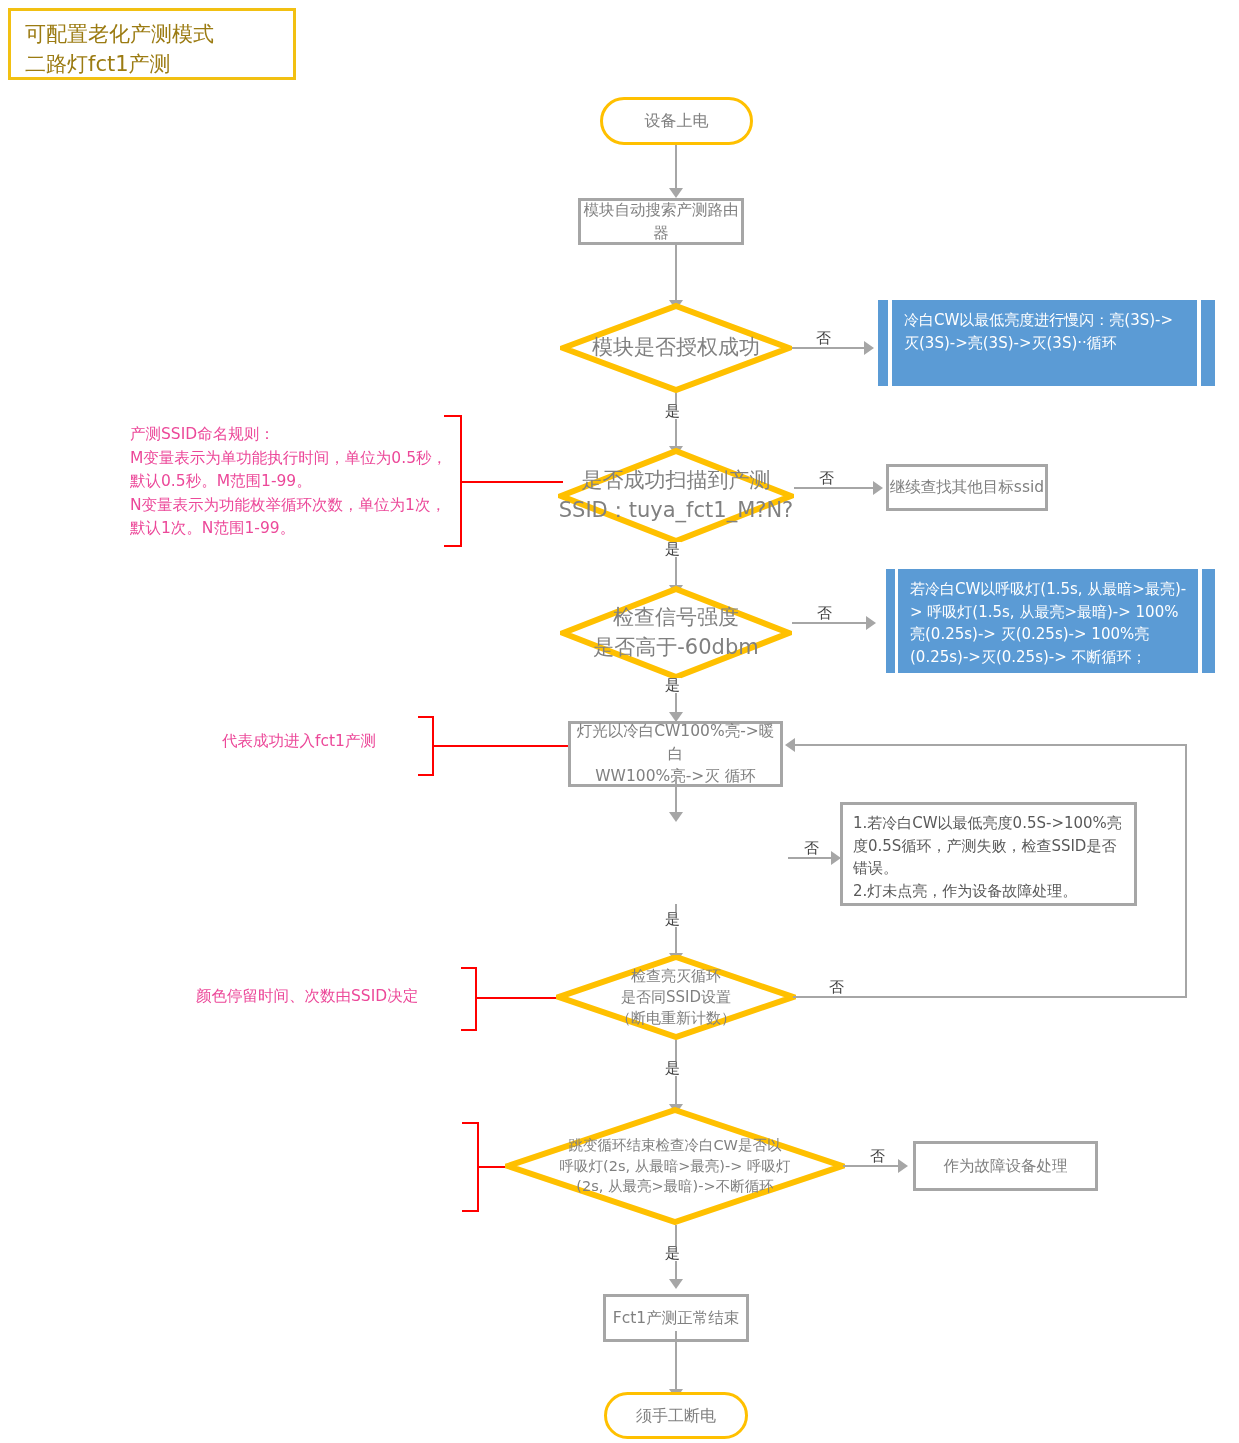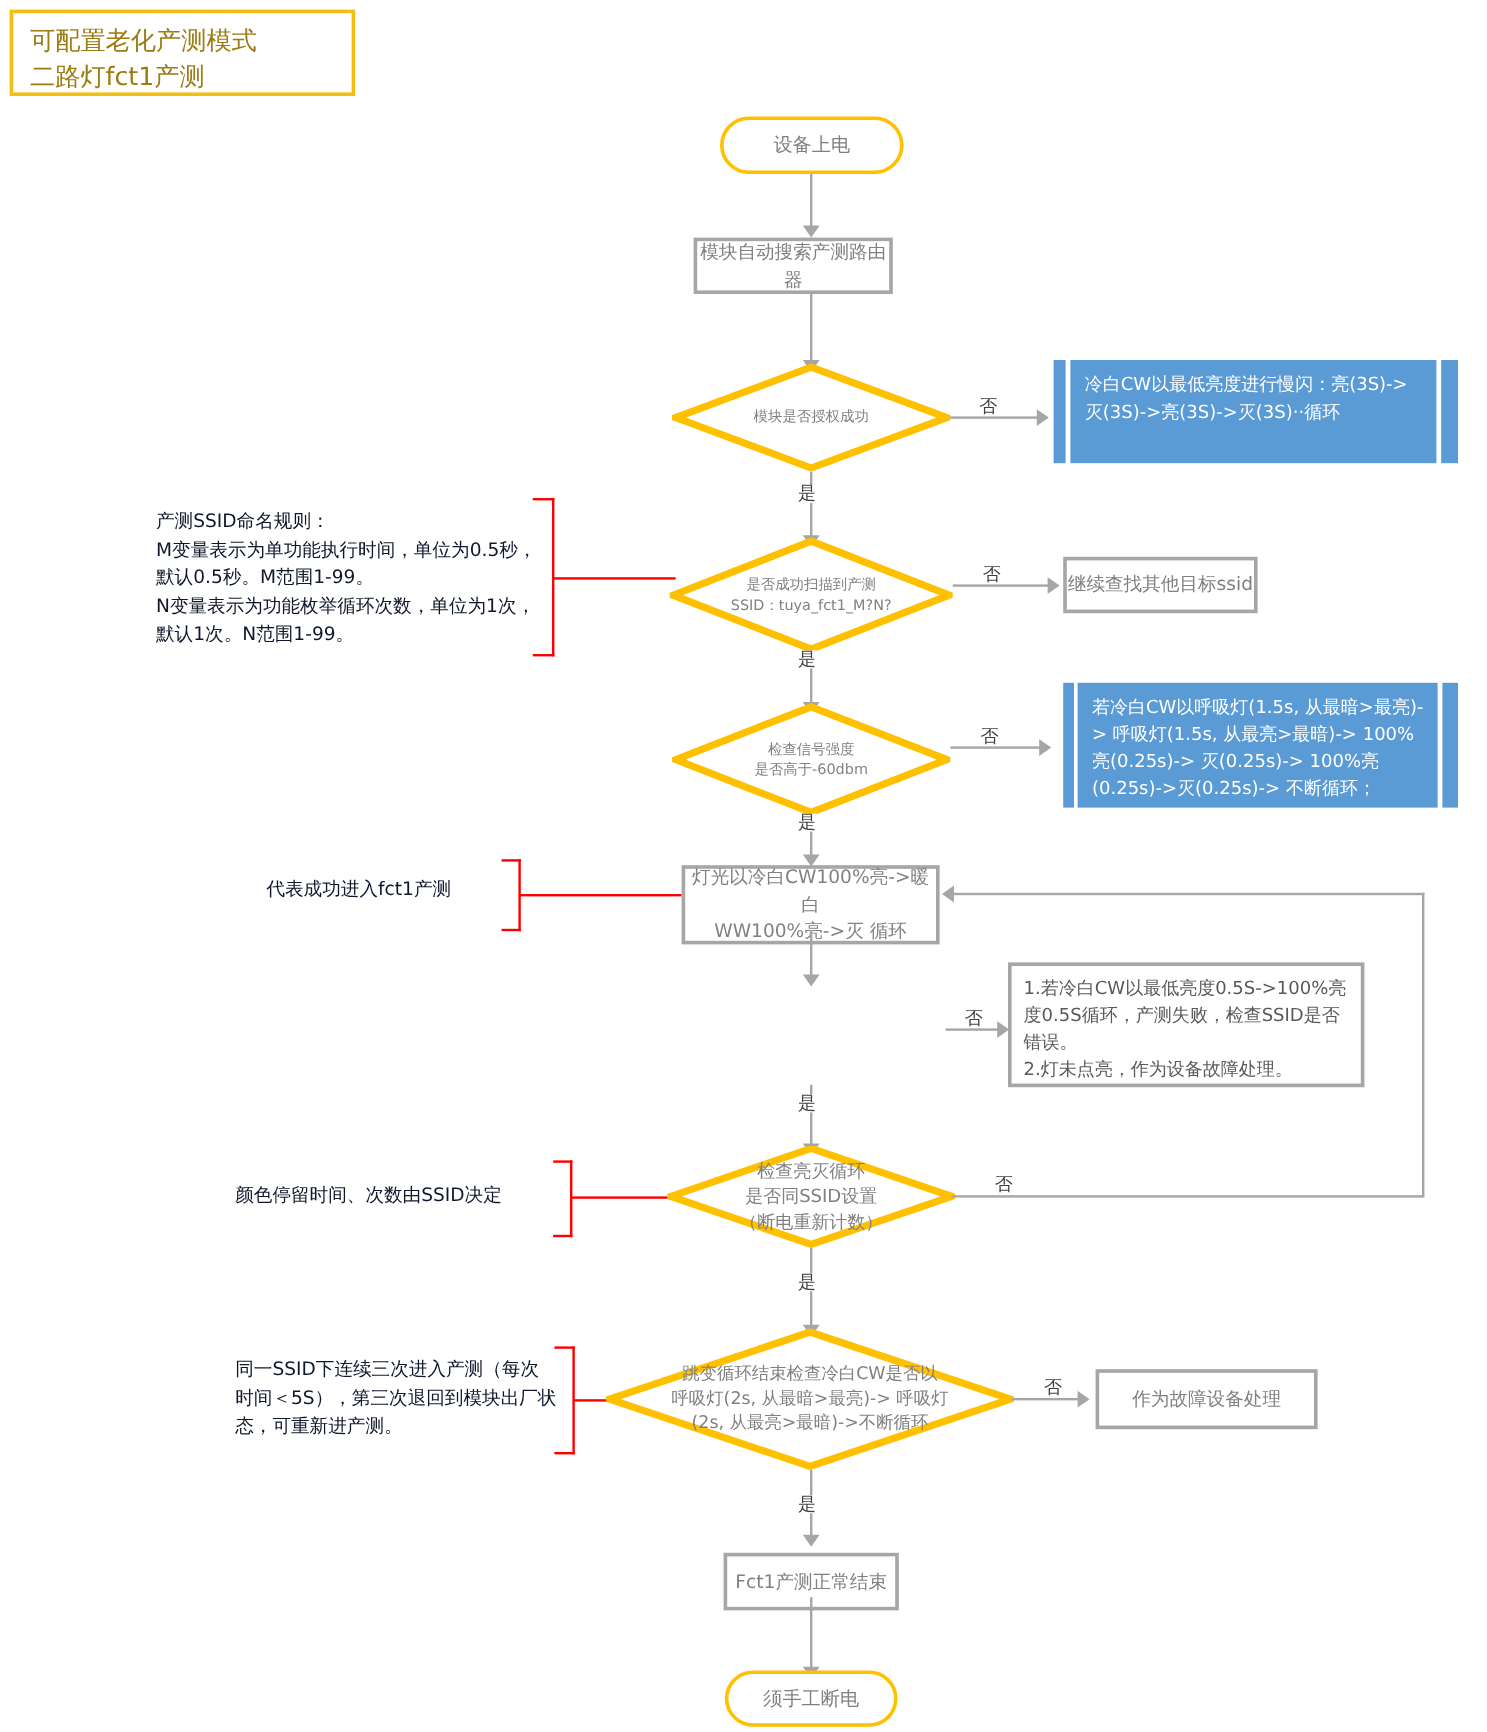--- a/index.html
+++ b/index.html
@@ -51,21 +51,21 @@
   .diamond-wrap{
     
   }
   .diamond-wrap svg{position:absolute;left:0;top:0;}
   .diamond-label{
     position:absolute;
     left:0;top:0;right:0;bottom:0;
     display:flex;align-items:center;justify-content:center;
     text-align:center;
     color:#808080;
-    font-size:12px;
+    font-size:21px;
     line-height:1.42;
     white-space:pre-line;
     pointer-events:none;
   }
 
   
   .note-blue{
     background:#5B9BD5;
     color:#ffffff;
     font-size:15px;
@@ -80,21 +80,21 @@
     color:#595959;
     font-size:15px;
     line-height:1.5;
     padding:7px 10px;
     text-align:left;
     white-space:pre-line;
   }
 
   
   .red-note{
-    color:#0f172a;
+    color:#ec4899;
     font-size:15.5px;
     line-height:1.52;
     white-space:pre-line;
     text-align:left;
   }
 
   
   .vline{background:#A6A6A6;width:2px;}
   .hline{background:#A6A6A6;height:2px;}
   .redline{background:#FF0000;height:2px;}
@@ -247,21 +247,20 @@
   <div class="abs hline" style="left:793px; top:996px; width:394px; height:2px;"></div>
   <div class="abs edge-label" style="left:828px; top:980px;">否</div>
   <div class="abs vline" style="left:1185px; top:744px; width:2px; height:253px;"></div>
   <div class="abs hline" style="left:795px; top:744px; width:392px; height:2px;"></div>
   <div class="abs arrow-left" style="left:785px; top:738px;"></div>
 
   <div class="abs vline" style="left:675px; top:1040px; width:2px; height:68px;"></div>
   <div class="abs edge-label" style="left:664px; top:1061px;">是</div>
   <div class="abs arrow-down" style="left:669px; top:1104px;"></div>
 
-  <div class="abs red-note" style="left:196px; top:1130px; width:268px;">同一SSID下连续三次进入产测（每次时间＜5S），第三次退回到模块出厂状态，可重新进产测。</div>
   <div class="abs redbracket" style="left:462px; top:1122px; width:17px; height:90px;"></div>
   <div class="abs redline" style="left:478px; top:1166px; width:45px; height:2px;"></div>
 
   <div class="abs diamond-wrap" style="left:505px; top:1107px; width:340px; height:118px;">
     <svg width="340" height="118" viewBox="0 0 340 118">
       <polygon points="170,3 337,59 170,115 3,59" fill="#ffffff" stroke="#FFC000" stroke-width="6"></polygon>
     </svg>
     <div class="diamond-label" style="font-size:14.5px;">跳变循环结束检查冷白CW是否以
 呼吸灯(2s, 从最暗&gt;最亮)-&gt; 呼吸灯
 (2s, 从最亮&gt;最暗)-&gt;不断循环</div>

